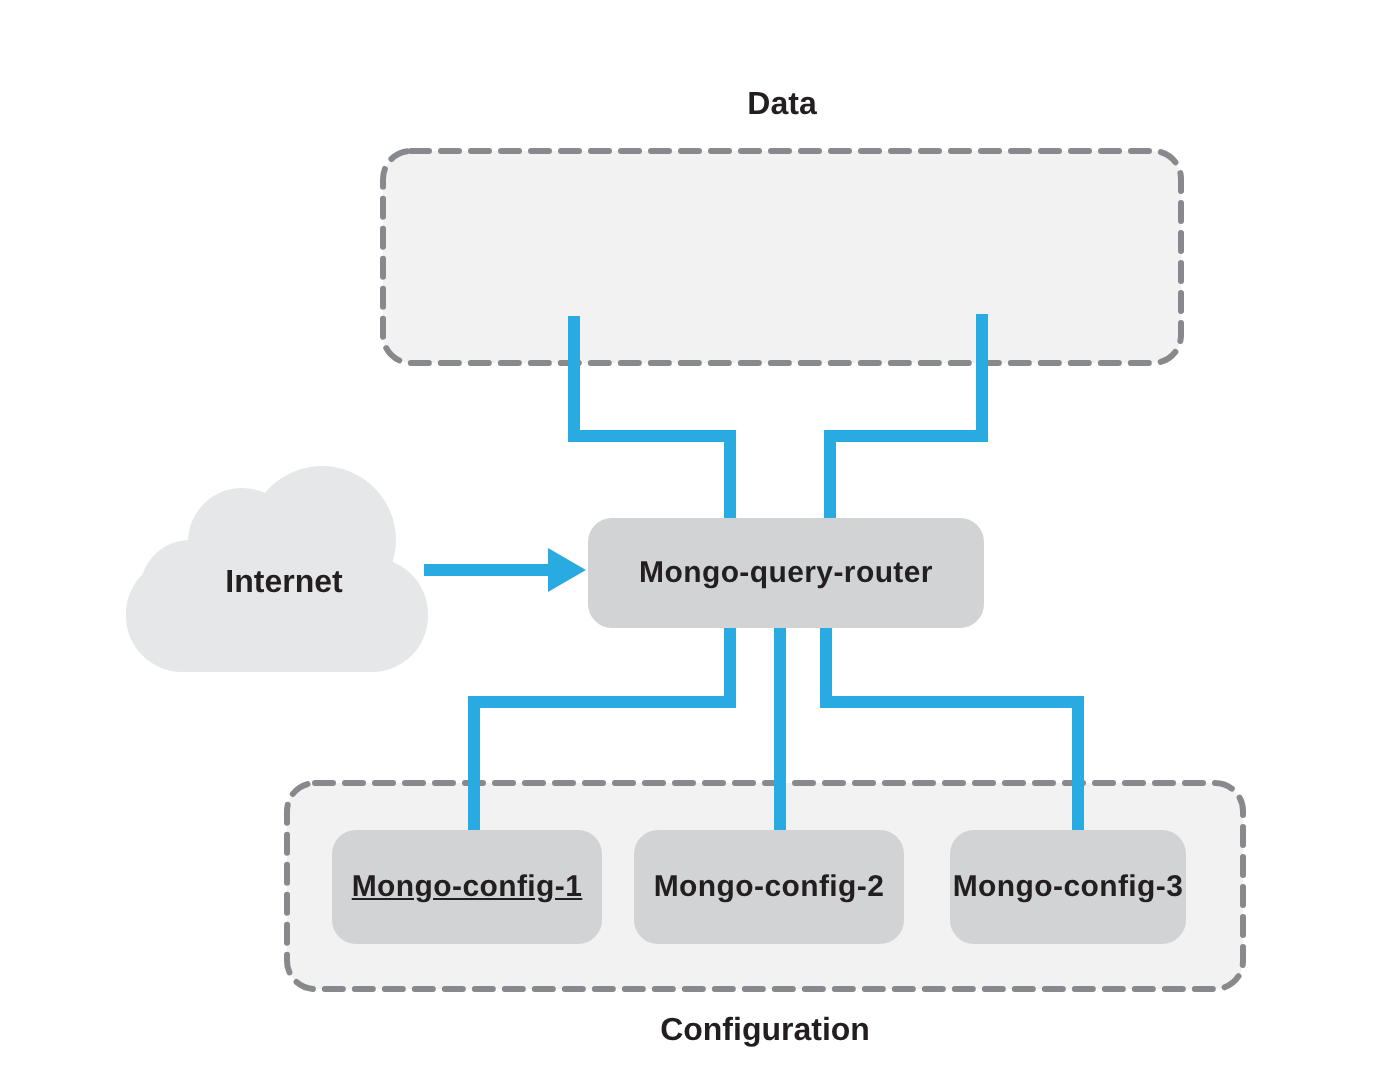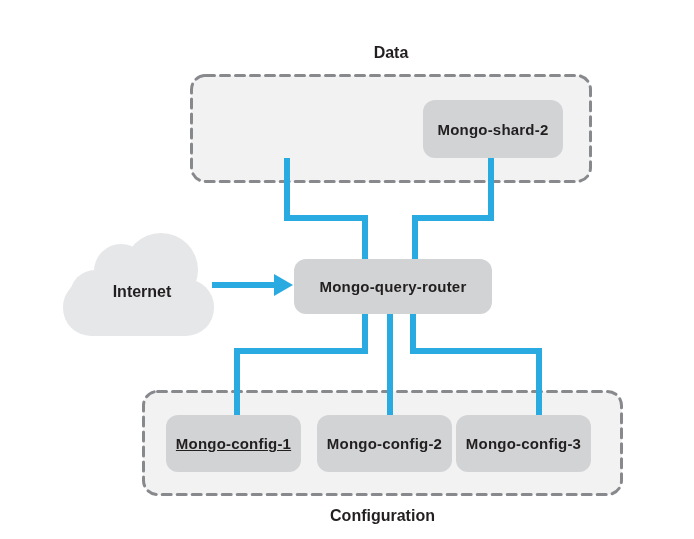--- a/index.html
+++ b/index.html
@@ -61,21 +61,21 @@
     color: var(--text, #231F20);
     font-size: 16px;
     font-weight: bold;
     text-align: center;
   }
   .node-shard-1  { left: 218px; top: 82px;  width: 140px; height: 58px; }
   .node-shard-2  { left: 423px; top: 82px;  width: 140px; height: 58px; }
   .node-router   { left: 294px; top: 241px; width: 198px; height: 55px; }
   .node-config-1 { left: 166px; top: 397px; width: 135px; height: 57px; text-decoration: underline; }
   .node-config-2 { left: 317px; top: 397px; width: 135px; height: 57px; }
-  .node-config-3 { left: 456px; top: 397px; width: 135px; height: 57px; }
+  .node-config-3 { left: 475px; top: 397px; width: 118px; height: 57px; }
   .label-data          { left: 190px; top: 26px;  width: 402px; }
   .label-configuration { left: 142px; top: 489px; width: 481px; }
   .label-internet {
     position: absolute;
     left: 80px; top: 265px; width: 124px;
     color: var(--text, #231F20);
     font-size: 16px;
     font-weight: bold;
     text-align: center;
   }
@@ -107,19 +107,18 @@
       <line class="connector" x1="212" y1="267" x2="275" y2="267"></line>
       <polygon class="arrow-head" points="274,256 293,267 274,278"></polygon>
     </g>
   </svg>
 
   <div class="group-label label-data">Data</div>
   <div class="group-label label-configuration">Configuration</div>
 
   <div class="label-internet">Internet</div>
 
-  <div class="node node-shard-2">Mongo-shard-2</div>
   <div class="node node-router">Mongo-query-router</div>
   <div class="node node-config-1">Mongo-config-1</div>
   <div class="node node-config-2">Mongo-config-2</div>
   <div class="node node-config-3">Mongo-config-3</div>
 
 </div>
 
 </body></html>

